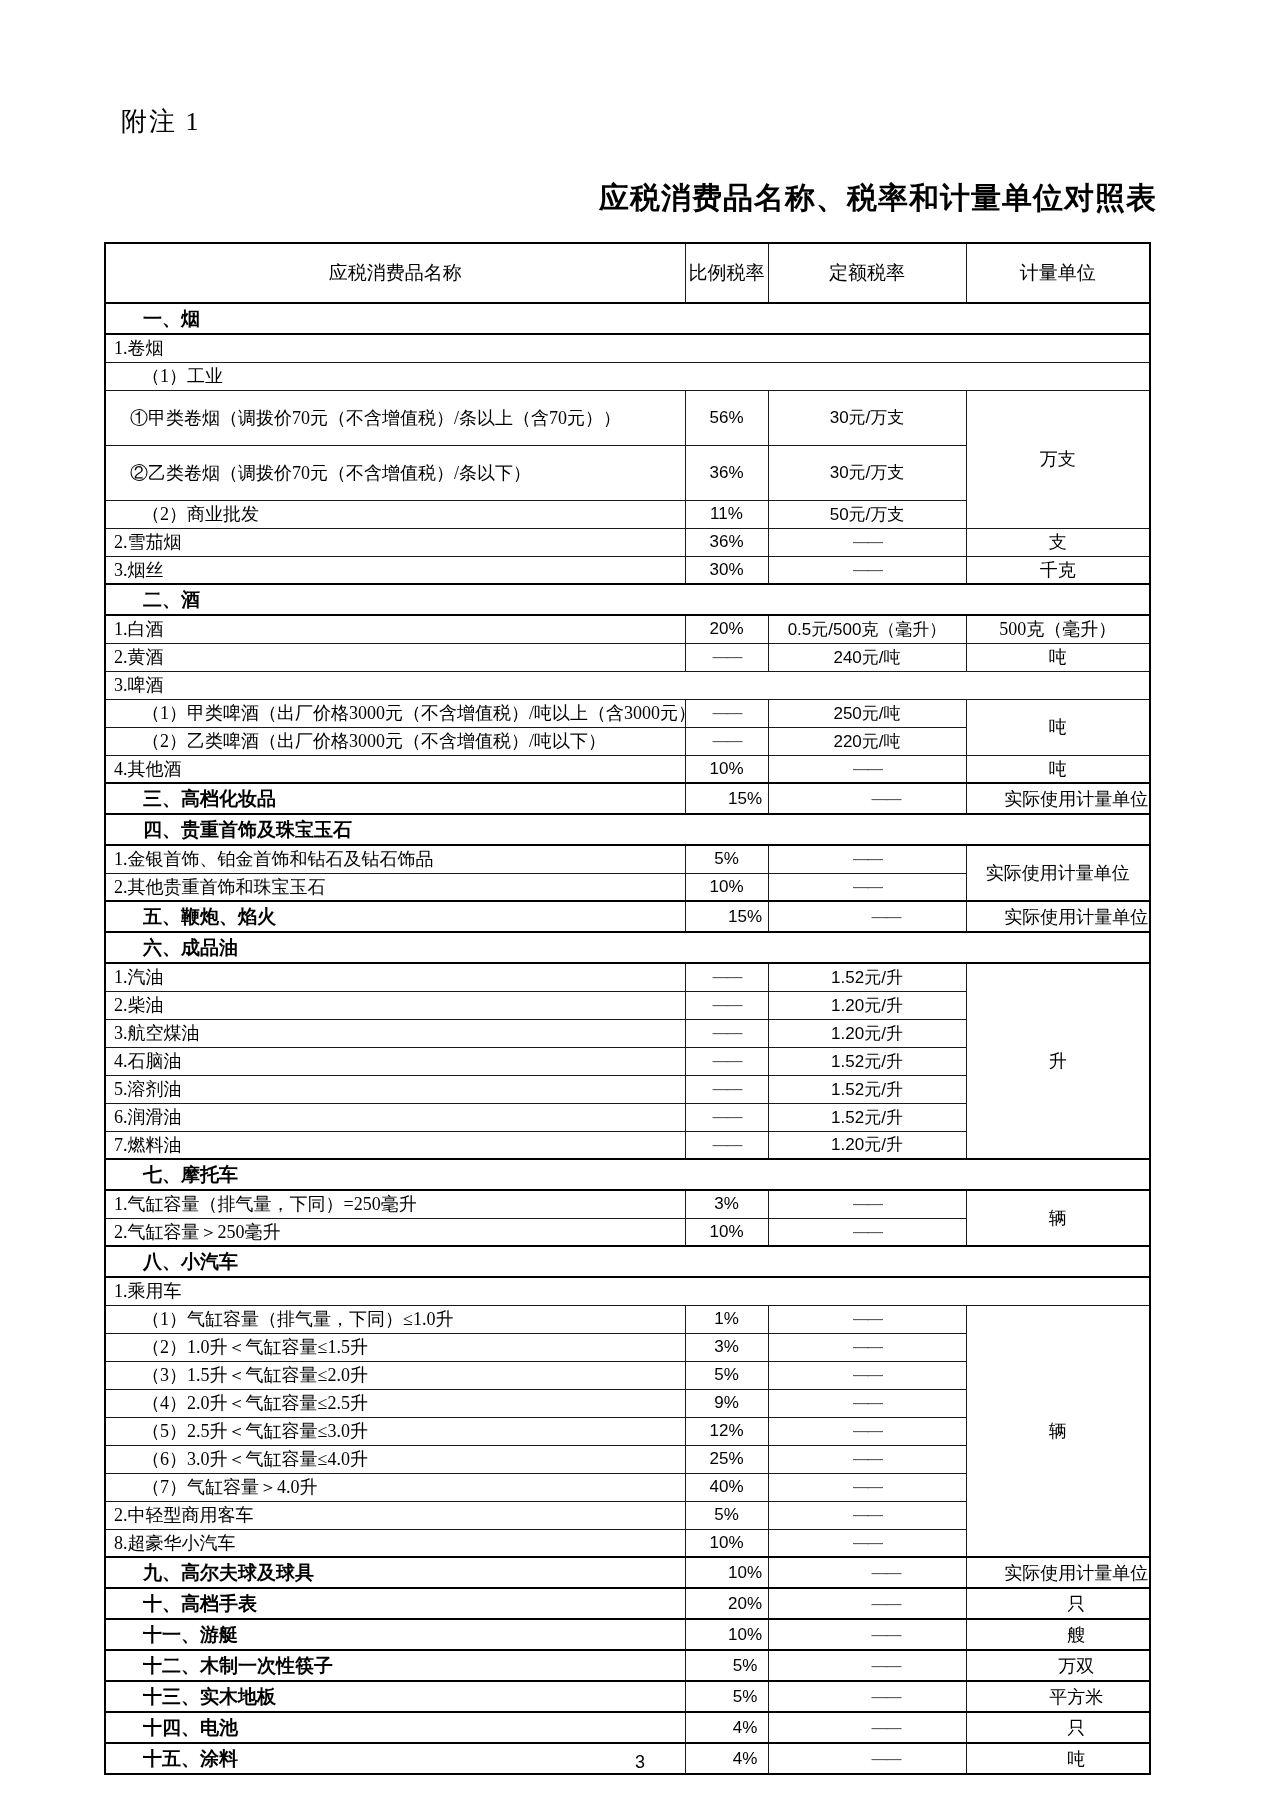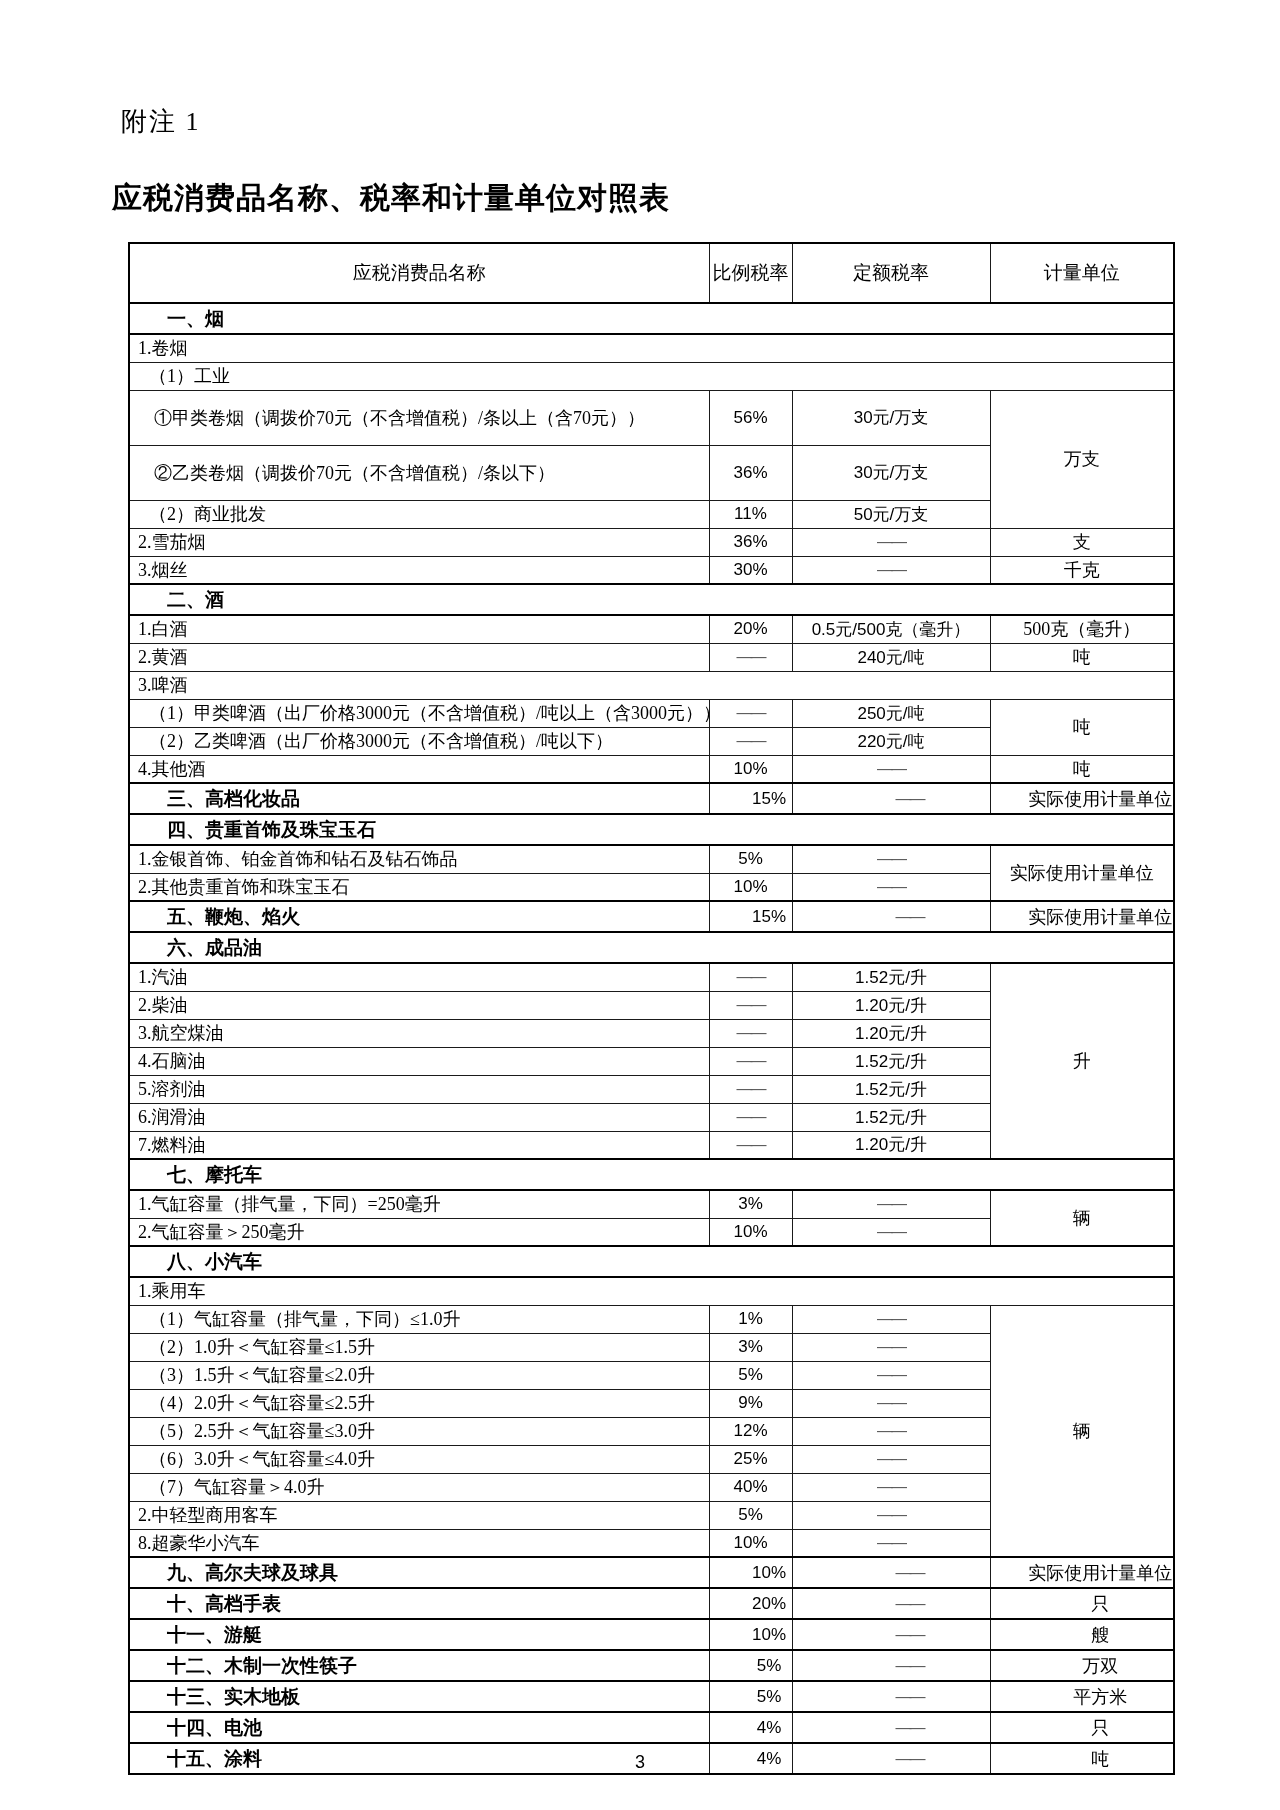--- a/index.html
+++ b/index.html
@@ -10,40 +10,40 @@
     font-family:"Liberation Serif", serif;
     color:#000;
   }
   .note-label {
     position:absolute; left:121px; top:104px;
     font-size:26px; letter-spacing:2px;
     font-family:Liberation Serif, serif;
   }
   .page-title {
     position:absolute; left:112px; top:178px; width:1045px;
-    text-align:left; font-size:30px; font-weight:bold;
+    text-align:right; font-size:30px; font-weight:bold;
     font-family:"Liberation Sans", sans-serif;
     letter-spacing:1px;
   }
   table.tax-table {
-    position:absolute; left:128px; top:242px;
+    position:absolute; left:104px; top:242px;
     width:1045px;
     border-collapse:collapse;
     table-layout:fixed;
   }
   table.tax-table, table.tax-table td { border:1px solid #1a1a1a; }
   table.tax-table { border:2px solid #000; }
   thead td {
     height:60px; text-align:center; vertical-align:middle;
     font-size:19px; border-bottom-width:2px;
     line-height:24px;
   }
   td { vertical-align:middle; overflow:hidden; white-space:nowrap; }
   td.name { text-align:left; font-size:18px; padding-left:8px; }
-  td.ind1 { padding-left:19px;margin-top:24px; }
+  td.ind1 { padding-left:36px;margin-top:24px; }
   td.ind2 { padding-left:24px; }
   td.bold {
     font-weight:bold; font-size:19px;
     font-family:"Liberation Sans", sans-serif;
   }
   td.val {
     text-align:center; font-size:17px;
     font-family:"Liberation Sans", sans-serif;
   }
   td.unit { font-family:"Liberation Serif", serif; font-size:18px;margin-left:32px; }

